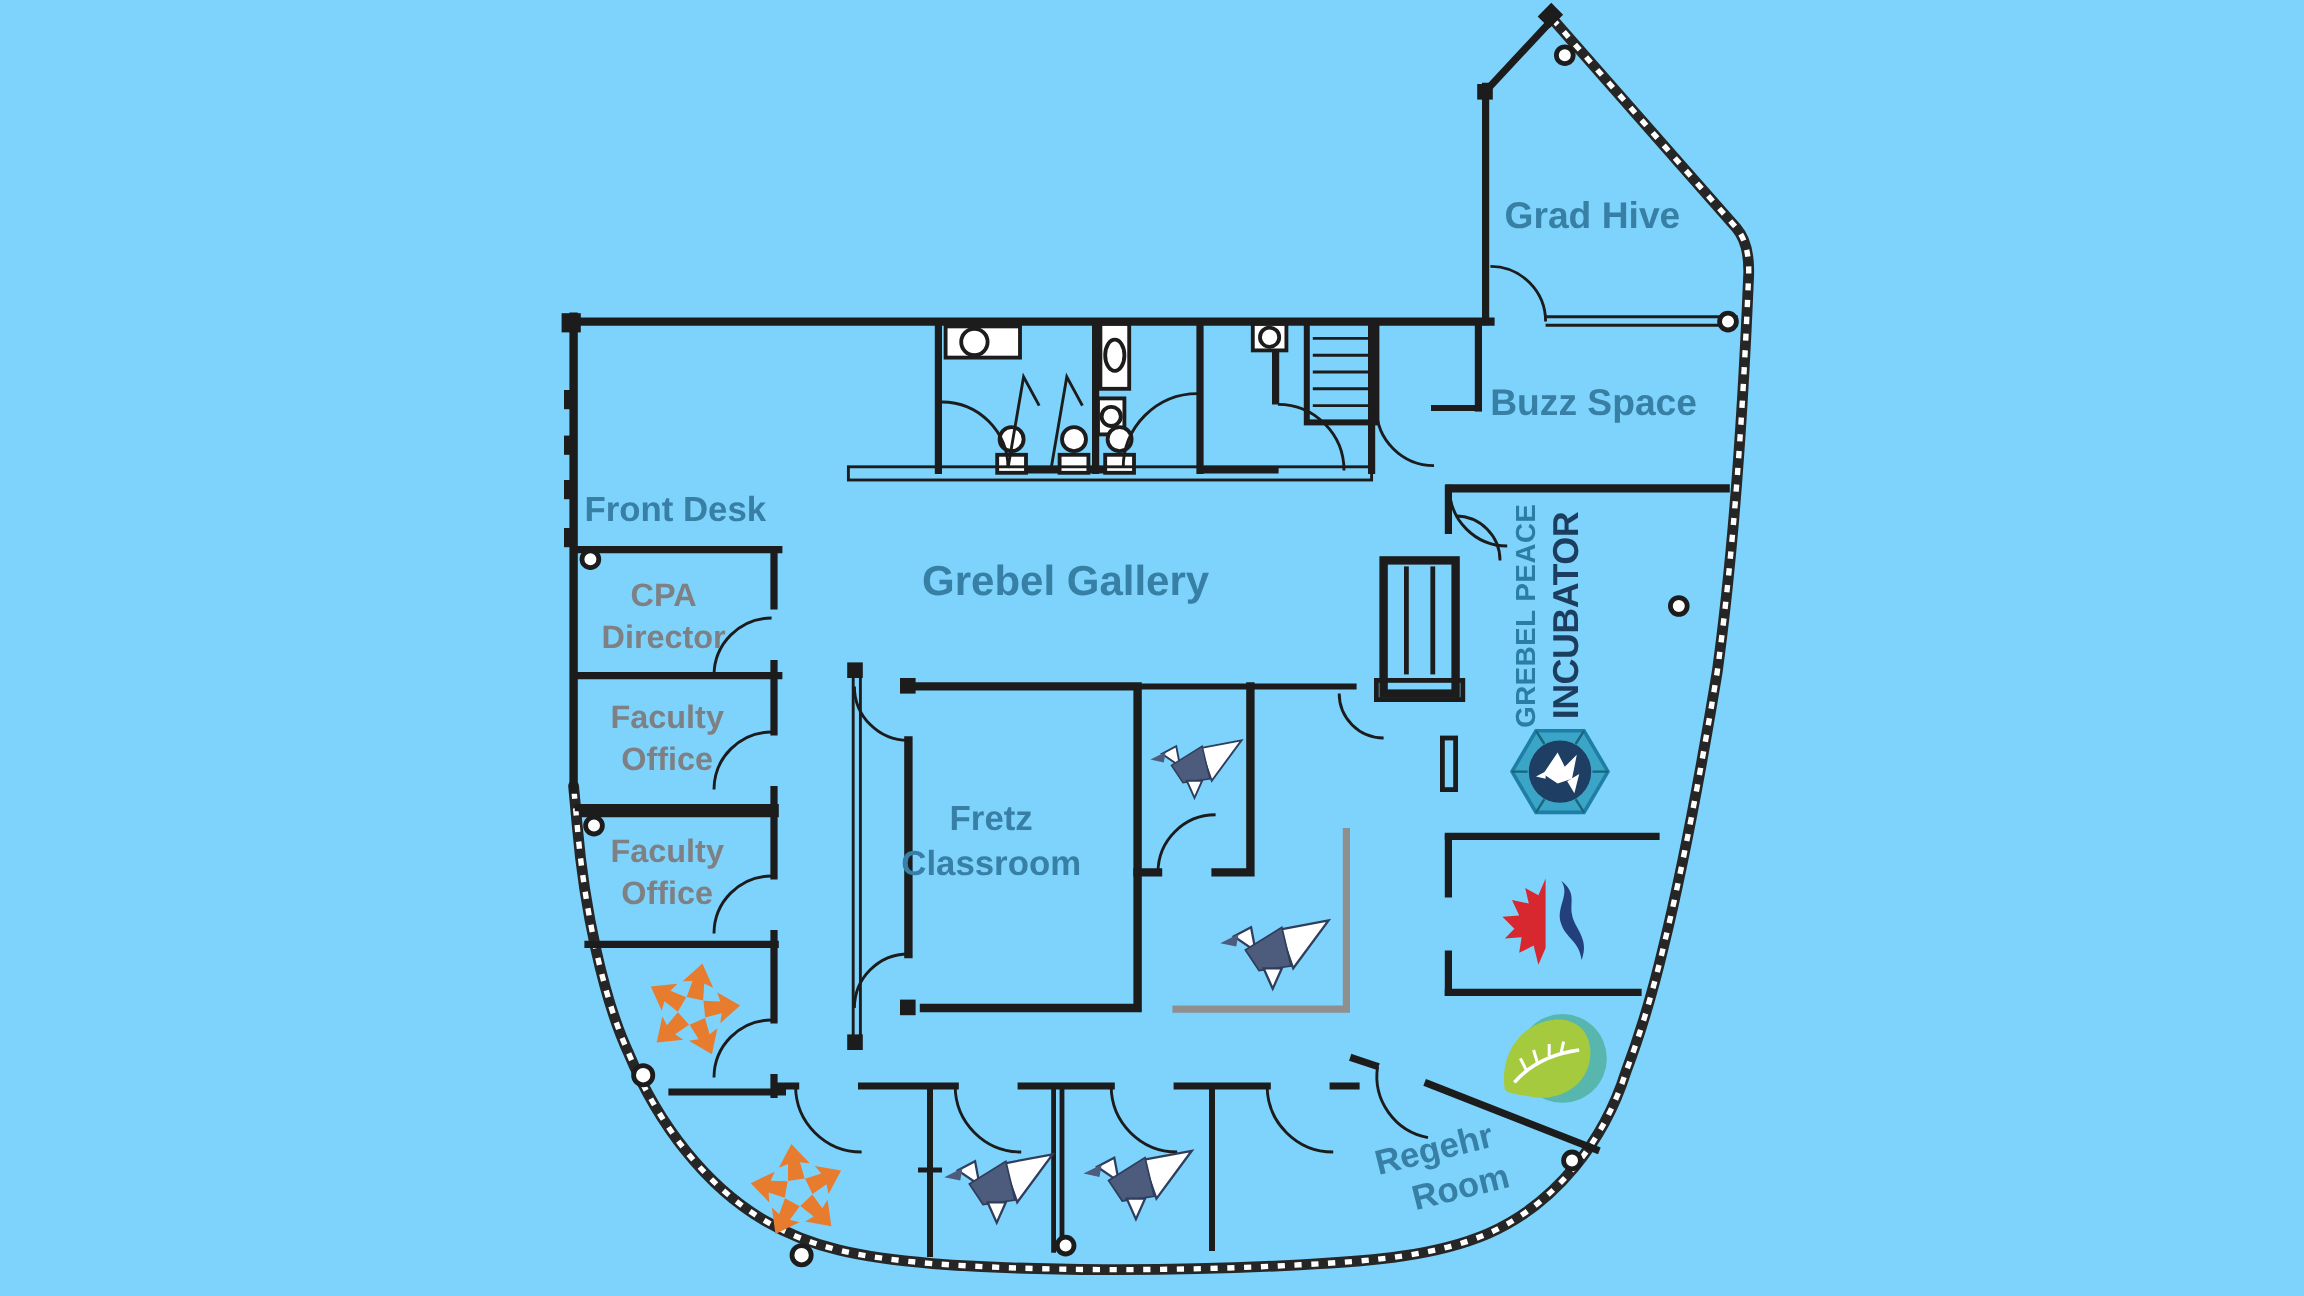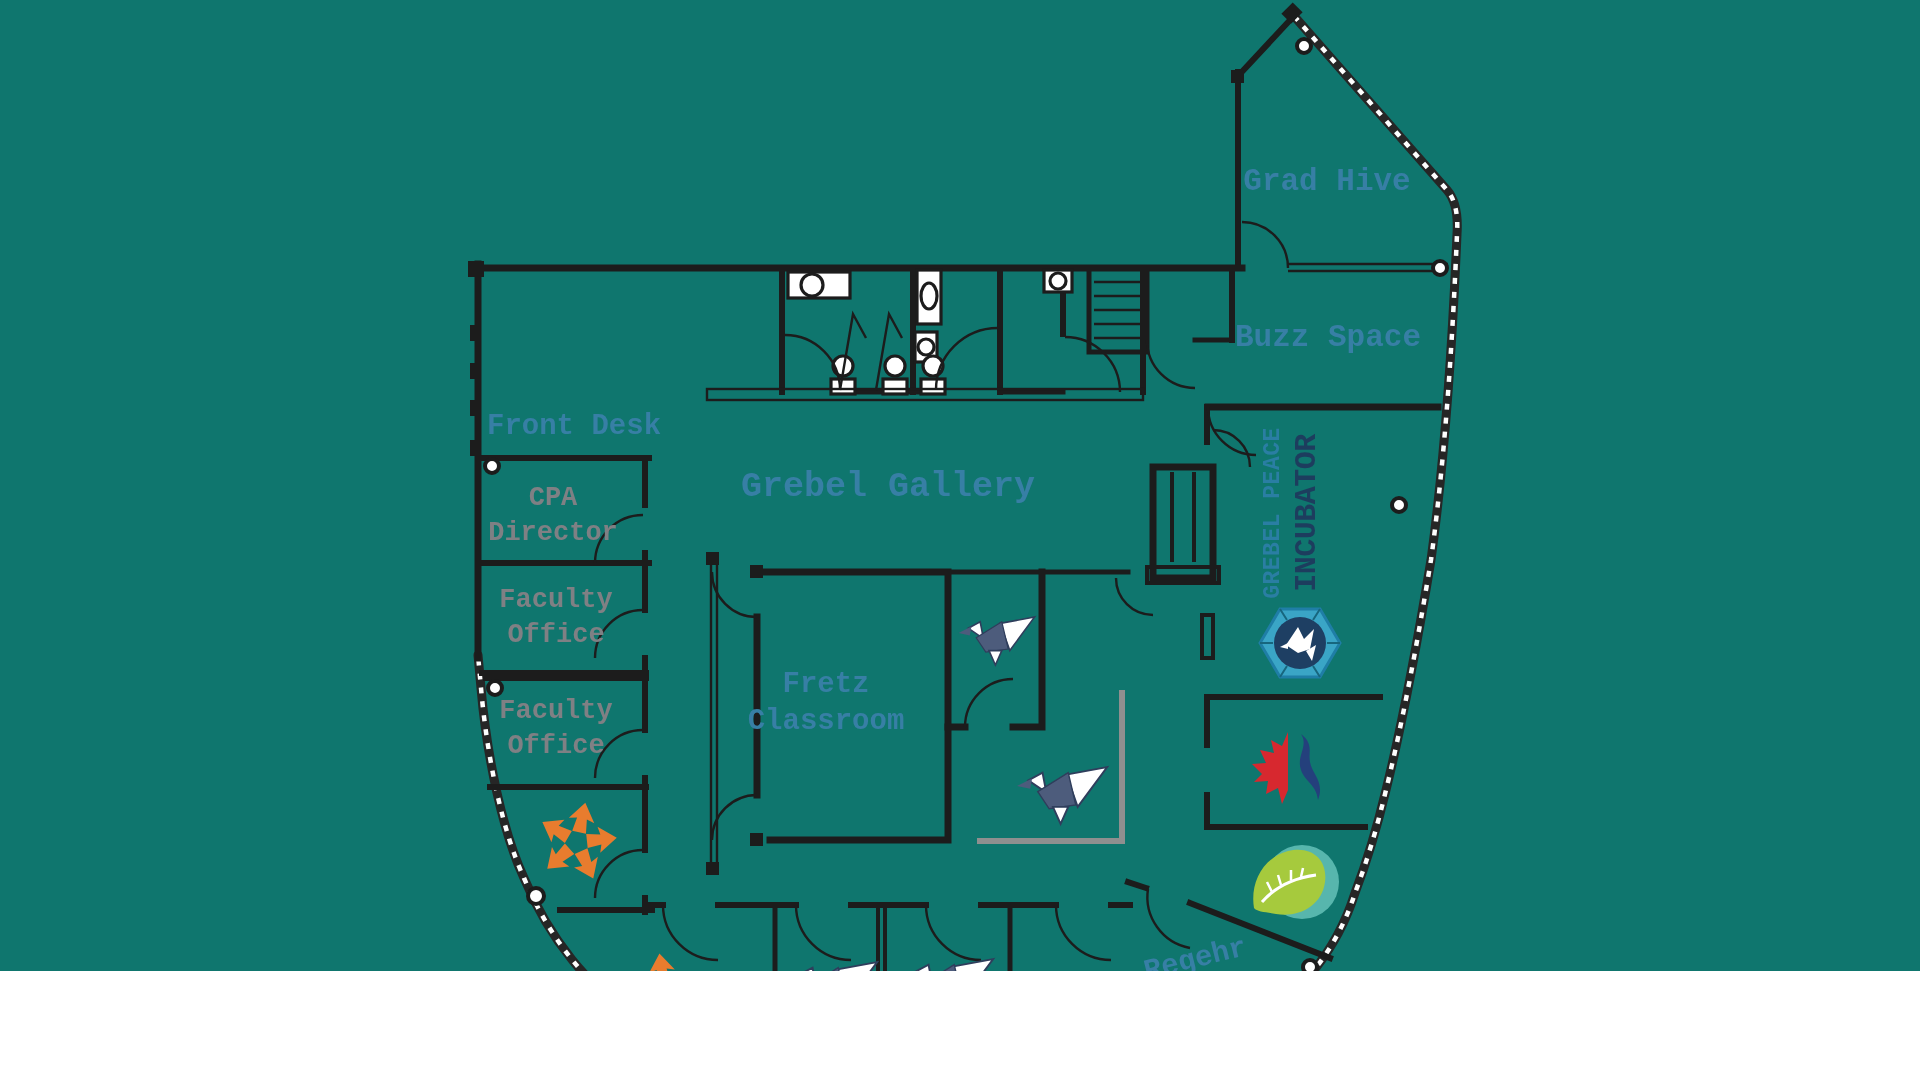--- a/index.html
+++ b/index.html
@@ -1,17 +1,17 @@
 <!DOCTYPE html>
 <html><head>
 <meta charset="utf-8">
 <style>
   html,body{margin:0;padding:0;background:#ffffff;}
-  #stage{position:relative;width:1920px;height:971px;background:#0f766e;overflow:hidden;
-         font-family:Liberation Mono, monospace;}
+  #stage{position:relative;width:1920px;height:1080px;background:#7dd3fc;overflow:hidden;
+         font-family:Liberation Sans, sans-serif;}
   svg{position:absolute;left:0;top:0;}
   .wall7{stroke:#1c1c1c;stroke-width:7;fill:none;stroke-linecap:square;}
   .wall6{stroke:#1c1c1c;stroke-width:6;fill:none;stroke-linecap:square;}
   .wall5{stroke:#1c1c1c;stroke-width:5;fill:none;stroke-linecap:square;}
   .wall4{stroke:#1c1c1c;stroke-width:4;fill:none;stroke-linecap:square;}
   .thin2{stroke:#1c1c1c;stroke-width:2.4;fill:none;}
   .arc{stroke:#1c1c1c;stroke-width:2.4;fill:none;}
   .fix{stroke:#1c1c1c;stroke-width:3.2;fill:#ffffff;}
   .blk{fill:#1c1c1c;stroke:none;}
   .hinge{stroke:#1c1c1c;stroke-width:4;fill:#ffffff;}

